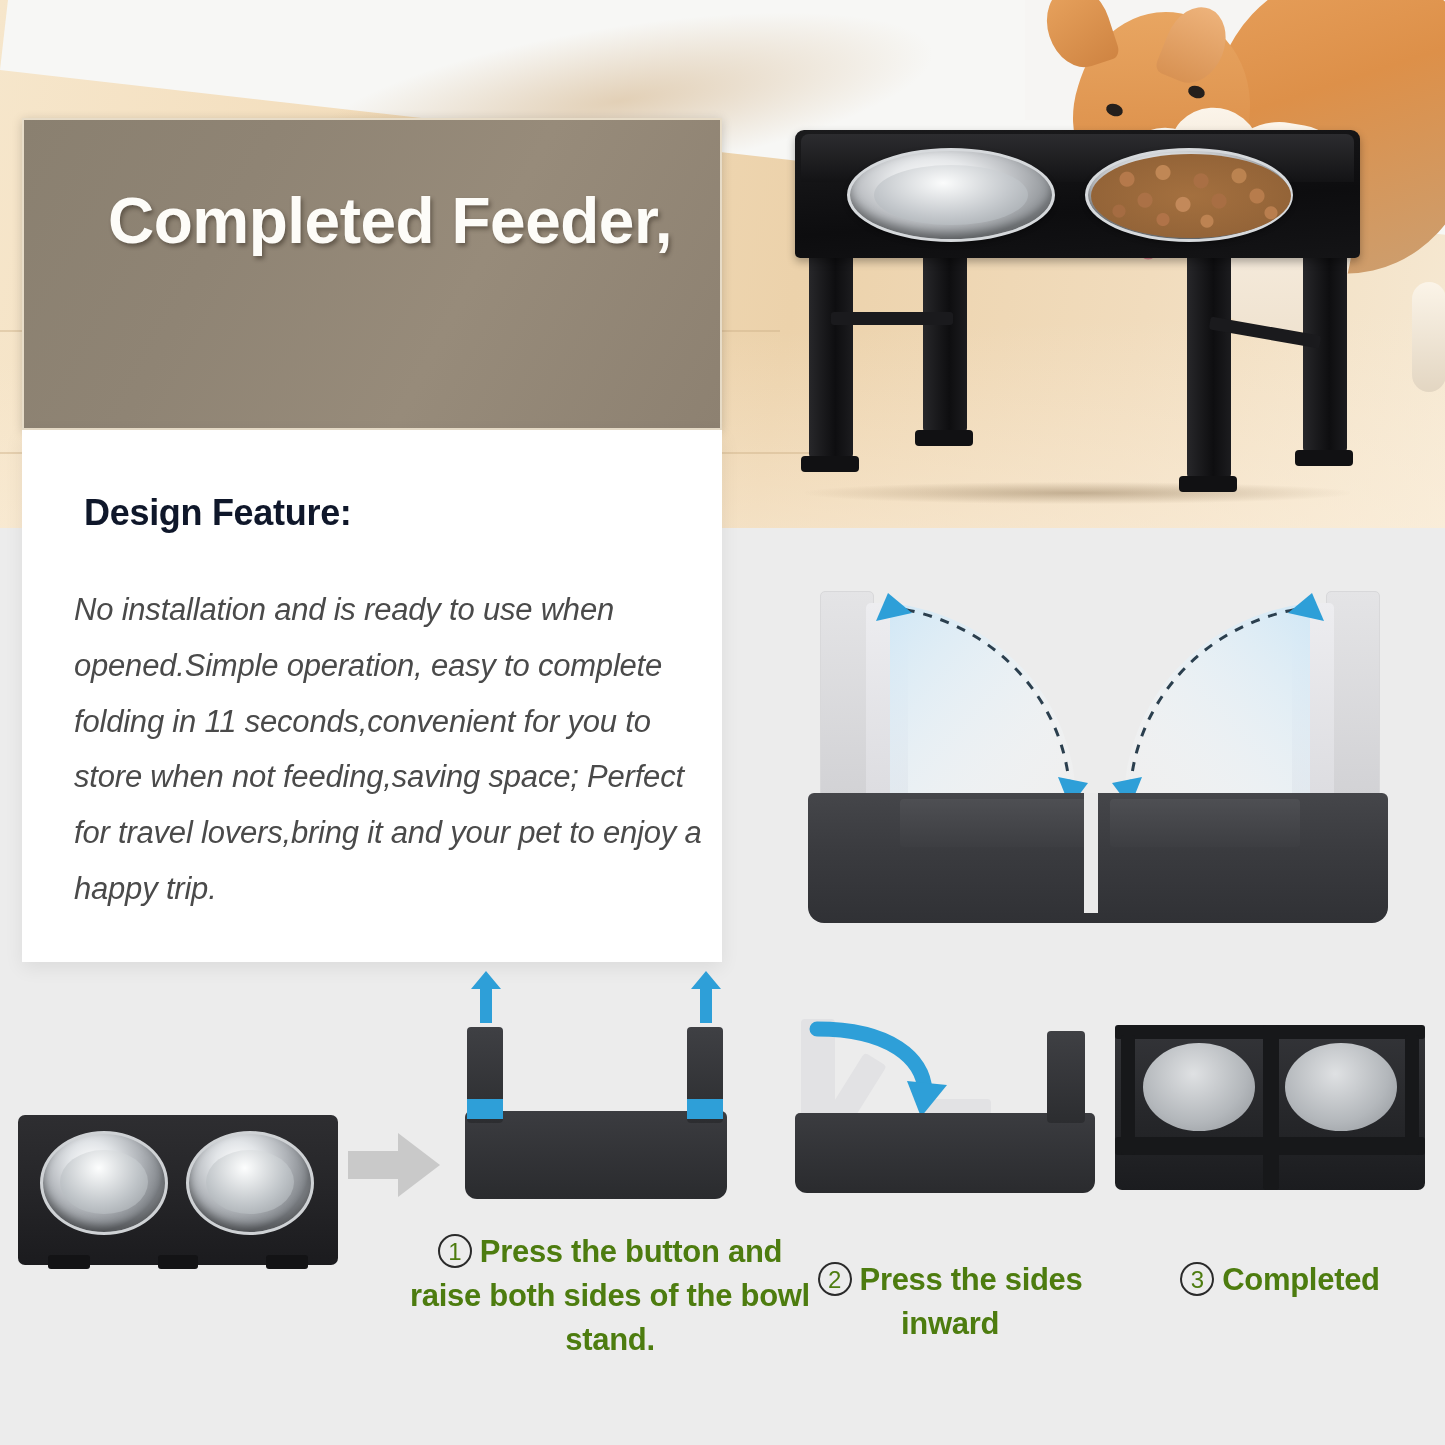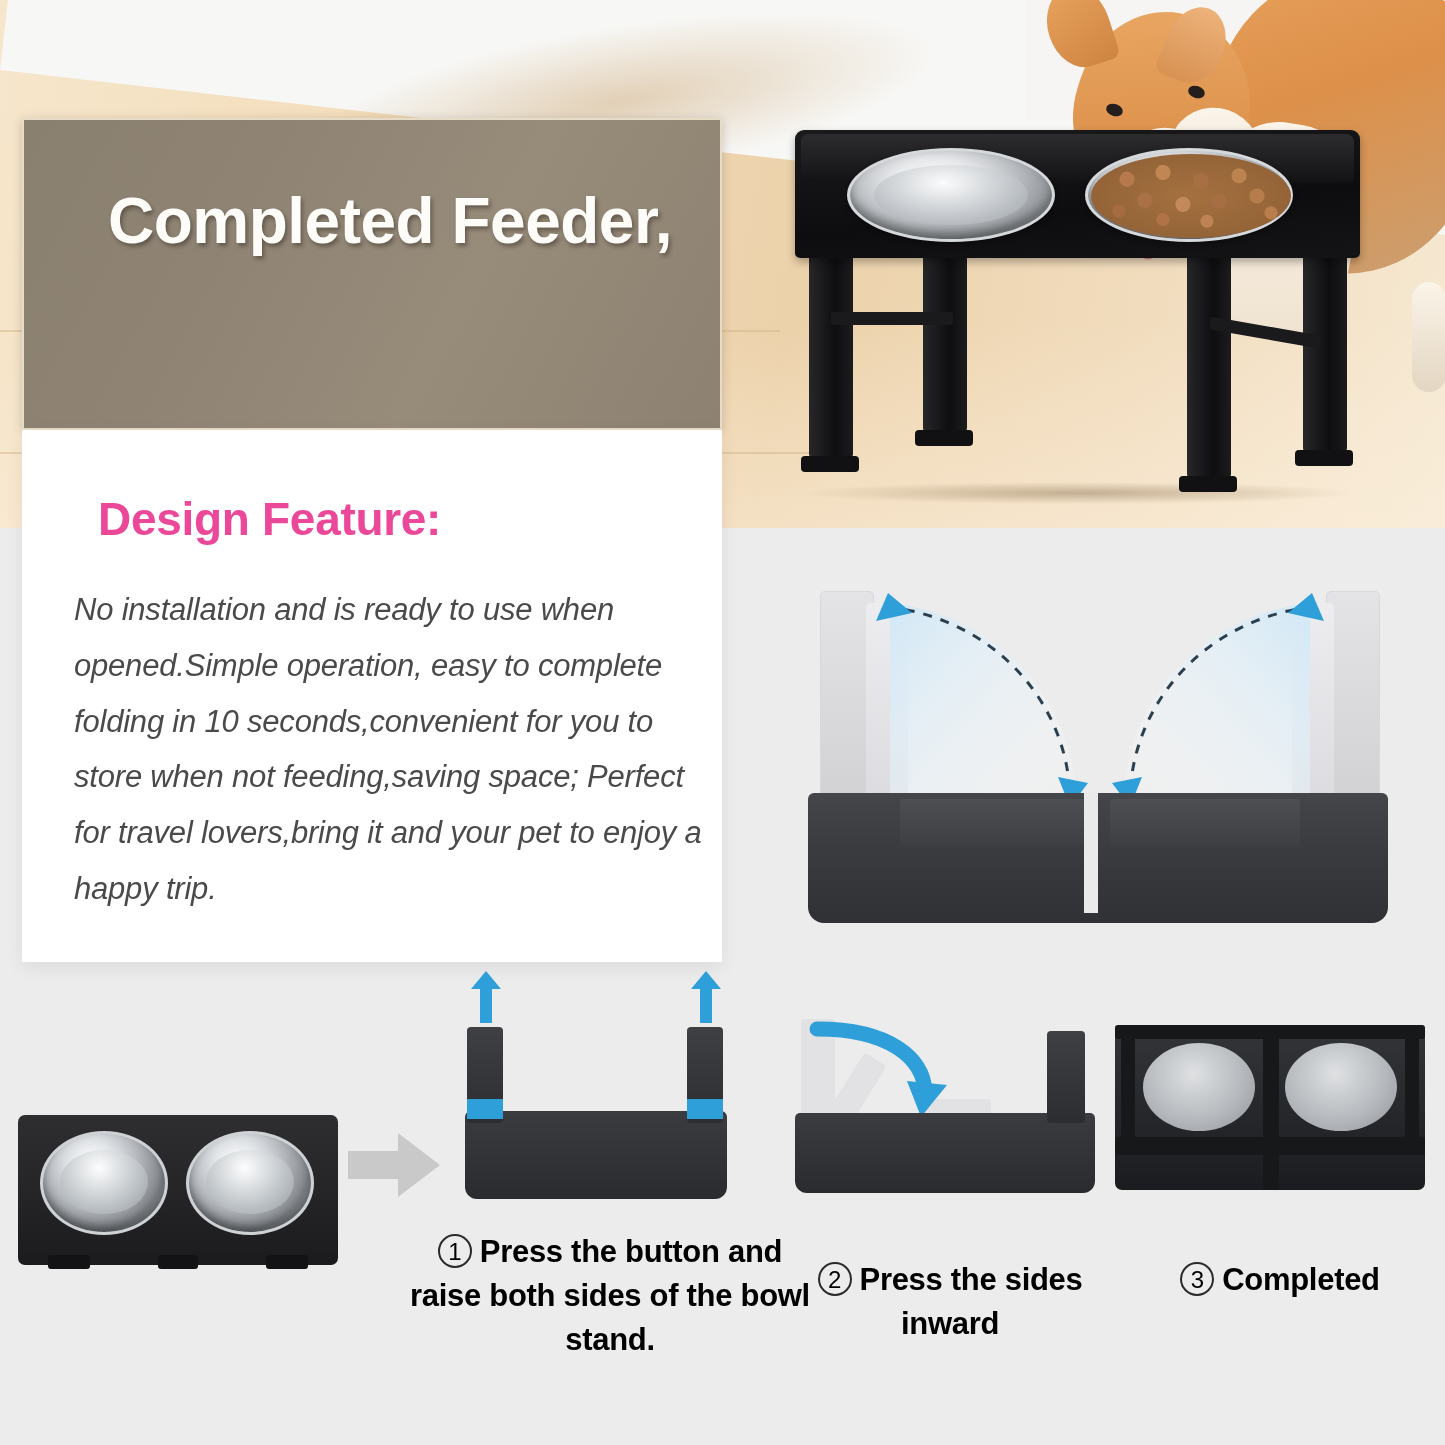--- a/index.html
+++ b/index.html
@@ -182,22 +182,22 @@
     text-shadow:2px 3px 4px rgba(40,32,22,.45);
   }
 
   
   .card {
     position:absolute; left:22px; top:430px; width:700px; height:532px;
     background:#ffffff;
     box-shadow:0 6px 18px rgba(0,0,0,.07);
   }
   .card .h2 {
-    position:absolute; left:76px; top:62px;
-    font-size:46px; font-weight:bold; color:#ec4899; letter-spacing:-0.3px;
+    position:absolute; left:62px; top:62px;
+    font-size:36px; font-weight:bold; color:#0f172a; letter-spacing:-0.3px;
   }
   .card .body {
     position:absolute; left:52px; top:152px; width:632px;
     font-size:31px; font-style:italic; color:#4a4a4a;
     line-height:1.80; letter-spacing:-0.2px;
   }
 
   
   .folddiag { position:absolute; left:770px; top:555px; width:660px; height:400px; }
   .folddiag .base {
@@ -269,21 +269,21 @@
 
   
   .s3 { left:1115px; top:50px; width:310px; height:165px; }
   .s3 .tray { position:absolute; left:0; top:0; width:310px; height:165px;
     background:linear-gradient(180deg,#343539 0%,#26272a 55%,#1b1c1f 100%); border-radius:7px; }
   .s3 .slot { position:absolute; top:18px; width:112px; height:88px; border-radius:50%;
     background:radial-gradient(ellipse at 45% 35%, #dfe1e3, #b3b7bb 60%, #8d9196 100%); }
   .s3 .rail { position:absolute; background:#17181a; border-radius:3px; }
 
   .caption {
-    position:absolute; text-align:center; color:#000000;
+    position:absolute; text-align:center; color:#4d7c0f;
     font-size:31px; font-weight:bold; line-height:1.42; letter-spacing:-0.3px;
   }
   .caption .num {
     display:inline-block; width:34px; height:34px; line-height:31px;
     border:2px solid #2a2a2a; border-radius:50%; font-size:24px;
     text-align:center; font-weight:normal; margin-right:8px;
     vertical-align:2px;
   }
   .cap1 { left:400px; top:255px; width:420px; }
   .cap2 { left:795px; top:283px; width:310px; }
@@ -343,21 +343,21 @@
   </div>
 
   <div class="banner">
     <h1>
       <span>Completed Feeder,</span><br>
     </h1>
   </div>
 
   <div class="card">
     <div class="h2">Design Feature:</div>
-    <div class="body">No installation and is ready to use when opened.Simple operation, easy to complete folding in 10 seconds,convenient for you to store when not feeding,saving space; Perfect for travel lovers,bring it and your pet to enjoy a happy trip.</div>
+    <div class="body">No installation and is ready to use when opened.Simple operation, easy to complete folding in 11 seconds,convenient for you to store when not feeding,saving space; Perfect for travel lovers,bring it and your pet to enjoy a happy trip.</div>
   </div>
 
   <div class="folddiag">
     <div class="ghostleg" style="left:50px;top:36px;height:206px;"></div>
     <div class="ghostleg2" style="left:96px;top:48px;height:200px;"></div>
     <div class="ghostleg" style="left:556px;top:36px;height:206px;"></div>
     <div class="ghostleg2" style="left:522px;top:48px;height:200px;"></div>
 
     <svg width="660" height="400" viewBox="0 0 660 400">
       <defs>

